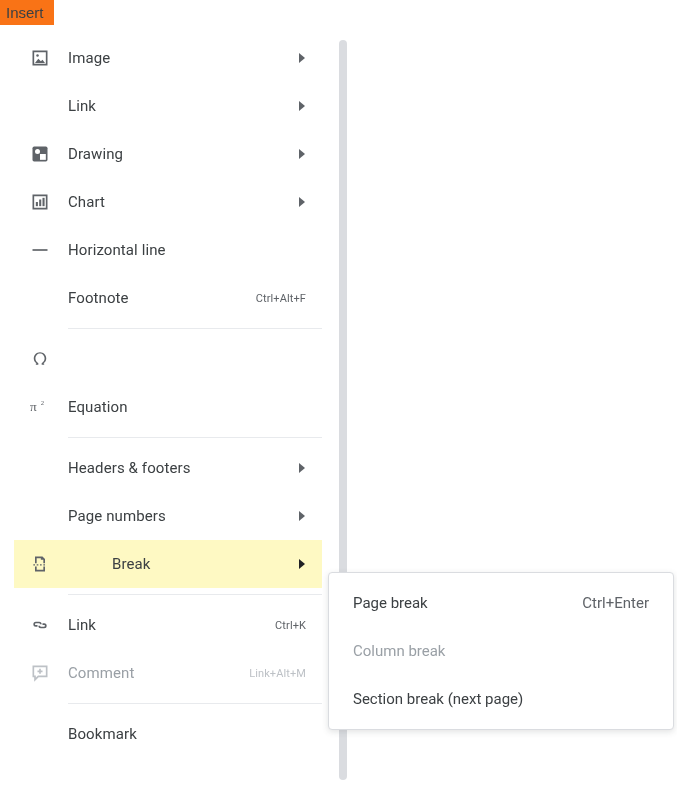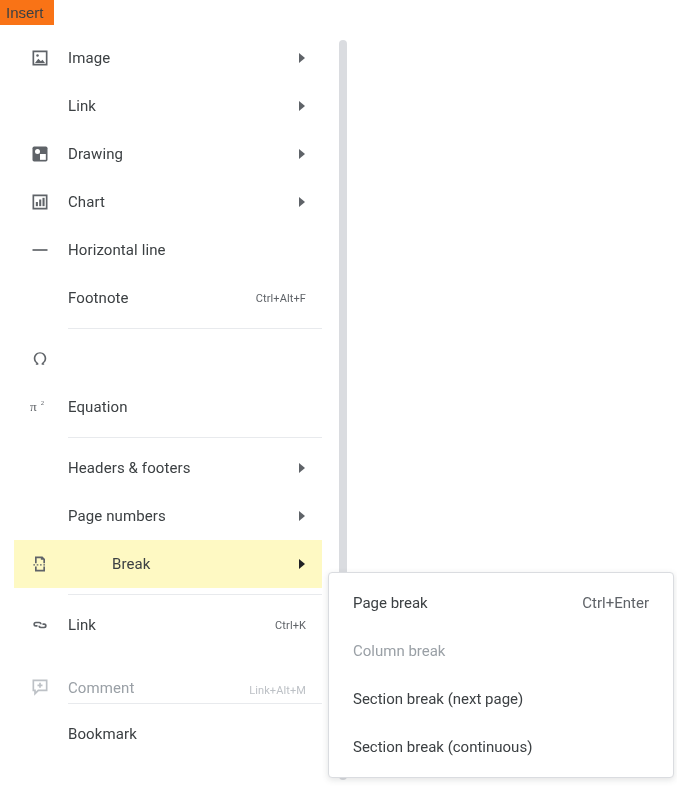--- a/index.html
+++ b/index.html
@@ -41,21 +41,20 @@
     position: relative;
     color: #3c4043;
   }
   .menu-item.hovered {
     background: #fef9c3;
     gap: 44px;
   }
   .menu-item.disabled {
     color: #9aa0a6;
     cursor: default;
-    align-items: flex-end;
   }
   .menu-icon {
     width: 20px;
     height: 20px;
     margin-right: 18px;
     flex-shrink: 0;
     display: flex;
     align-items: center;
     justify-content: center;
   }
@@ -310,16 +309,13 @@
   <div class="sub-item">
     <span class="sub-label">Page break</span>
     <span class="sub-shortcut">Ctrl+Enter</span>
   </div>
   <div class="sub-item disabled">
     <span class="sub-label">Column break</span>
   </div>
   <div class="sub-item">
     <span class="sub-label">Section break (next page)</span>
   </div>
-  <div class="sub-item">
-    <span class="sub-label">Section break (continuous)</span>
-  </div>
 </div>
 
 </body></html>

